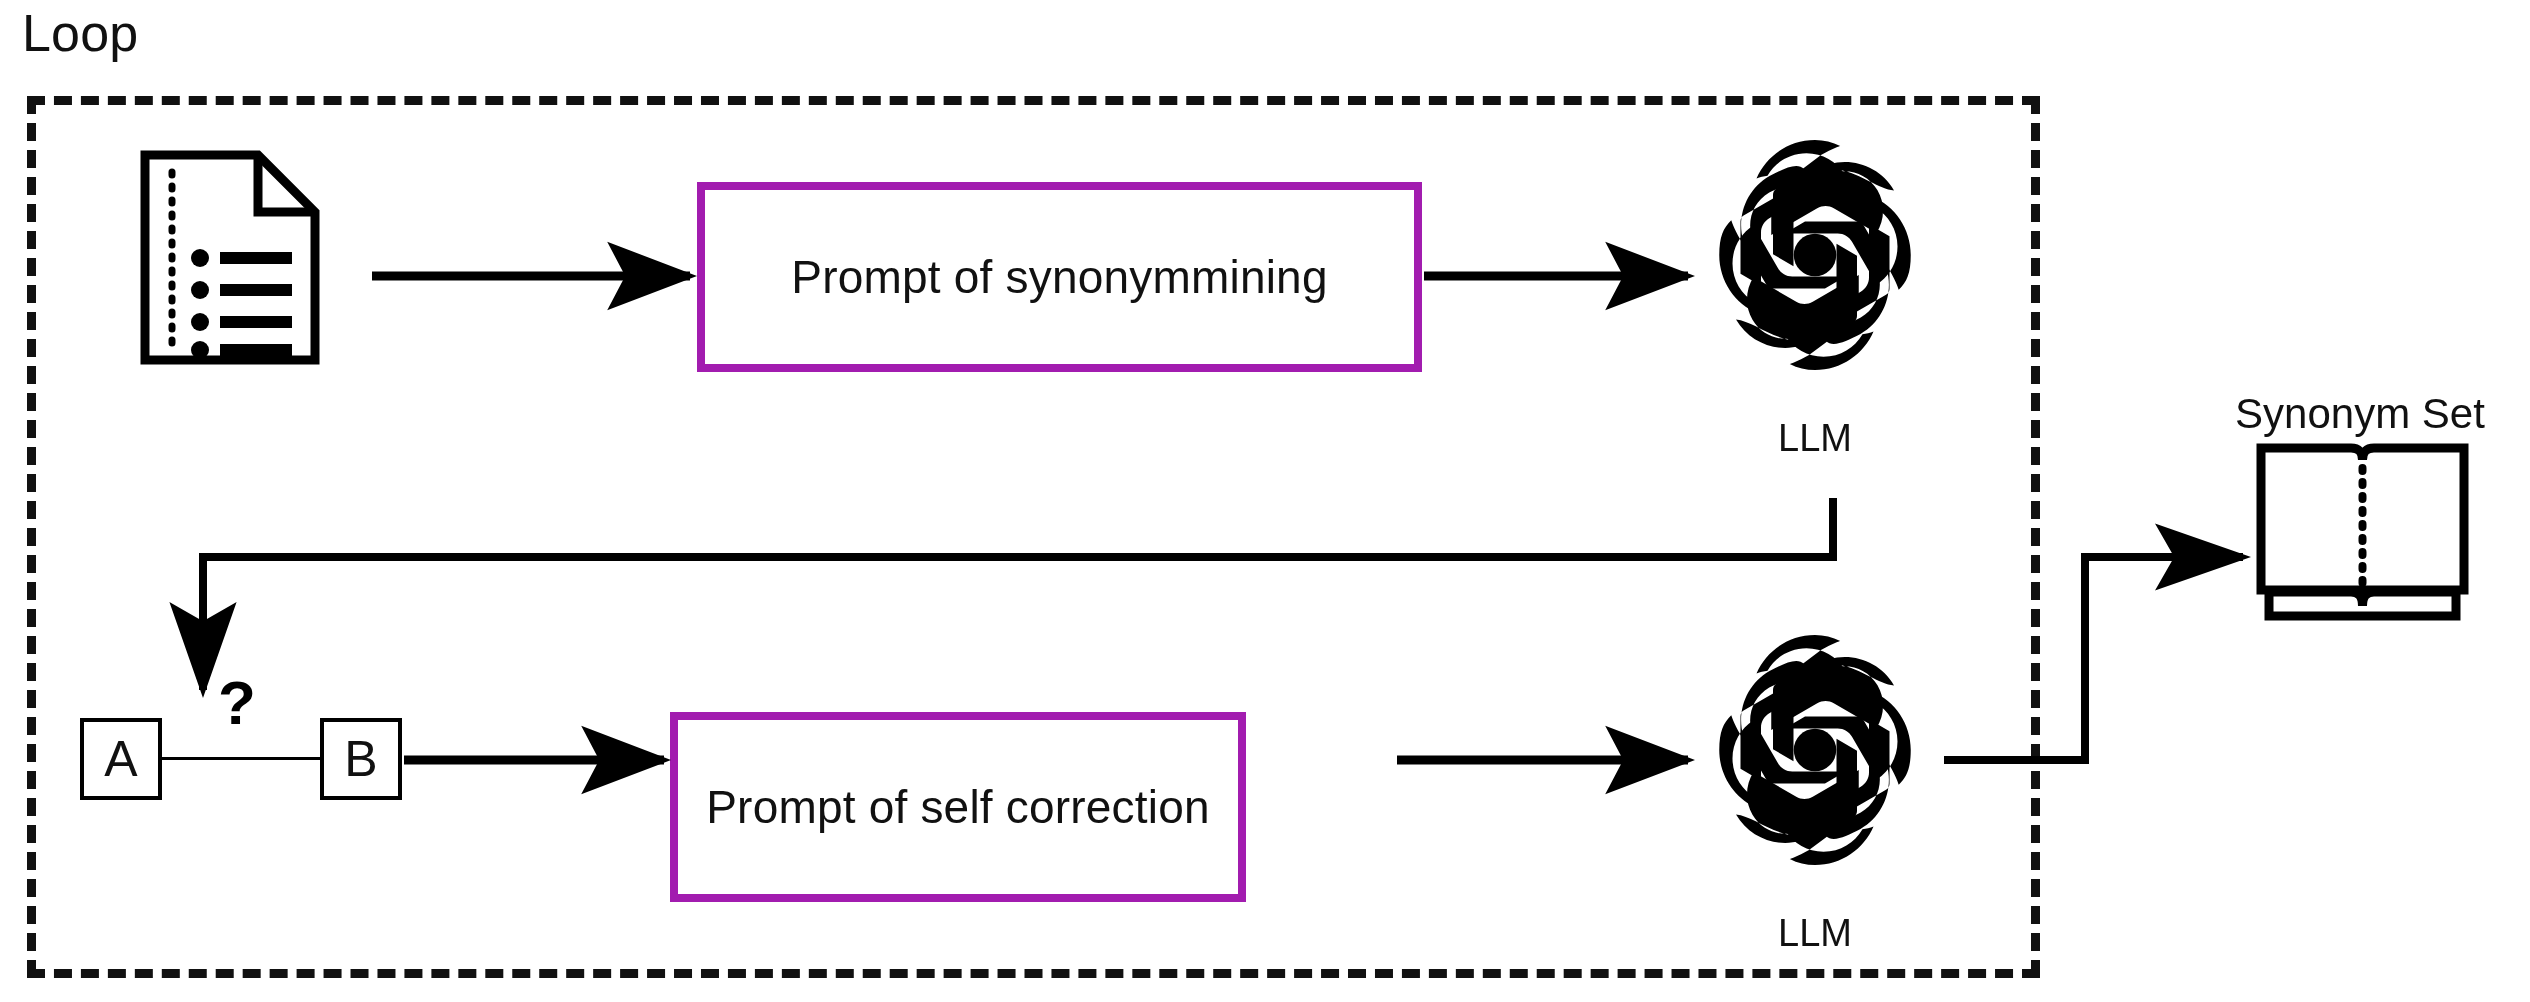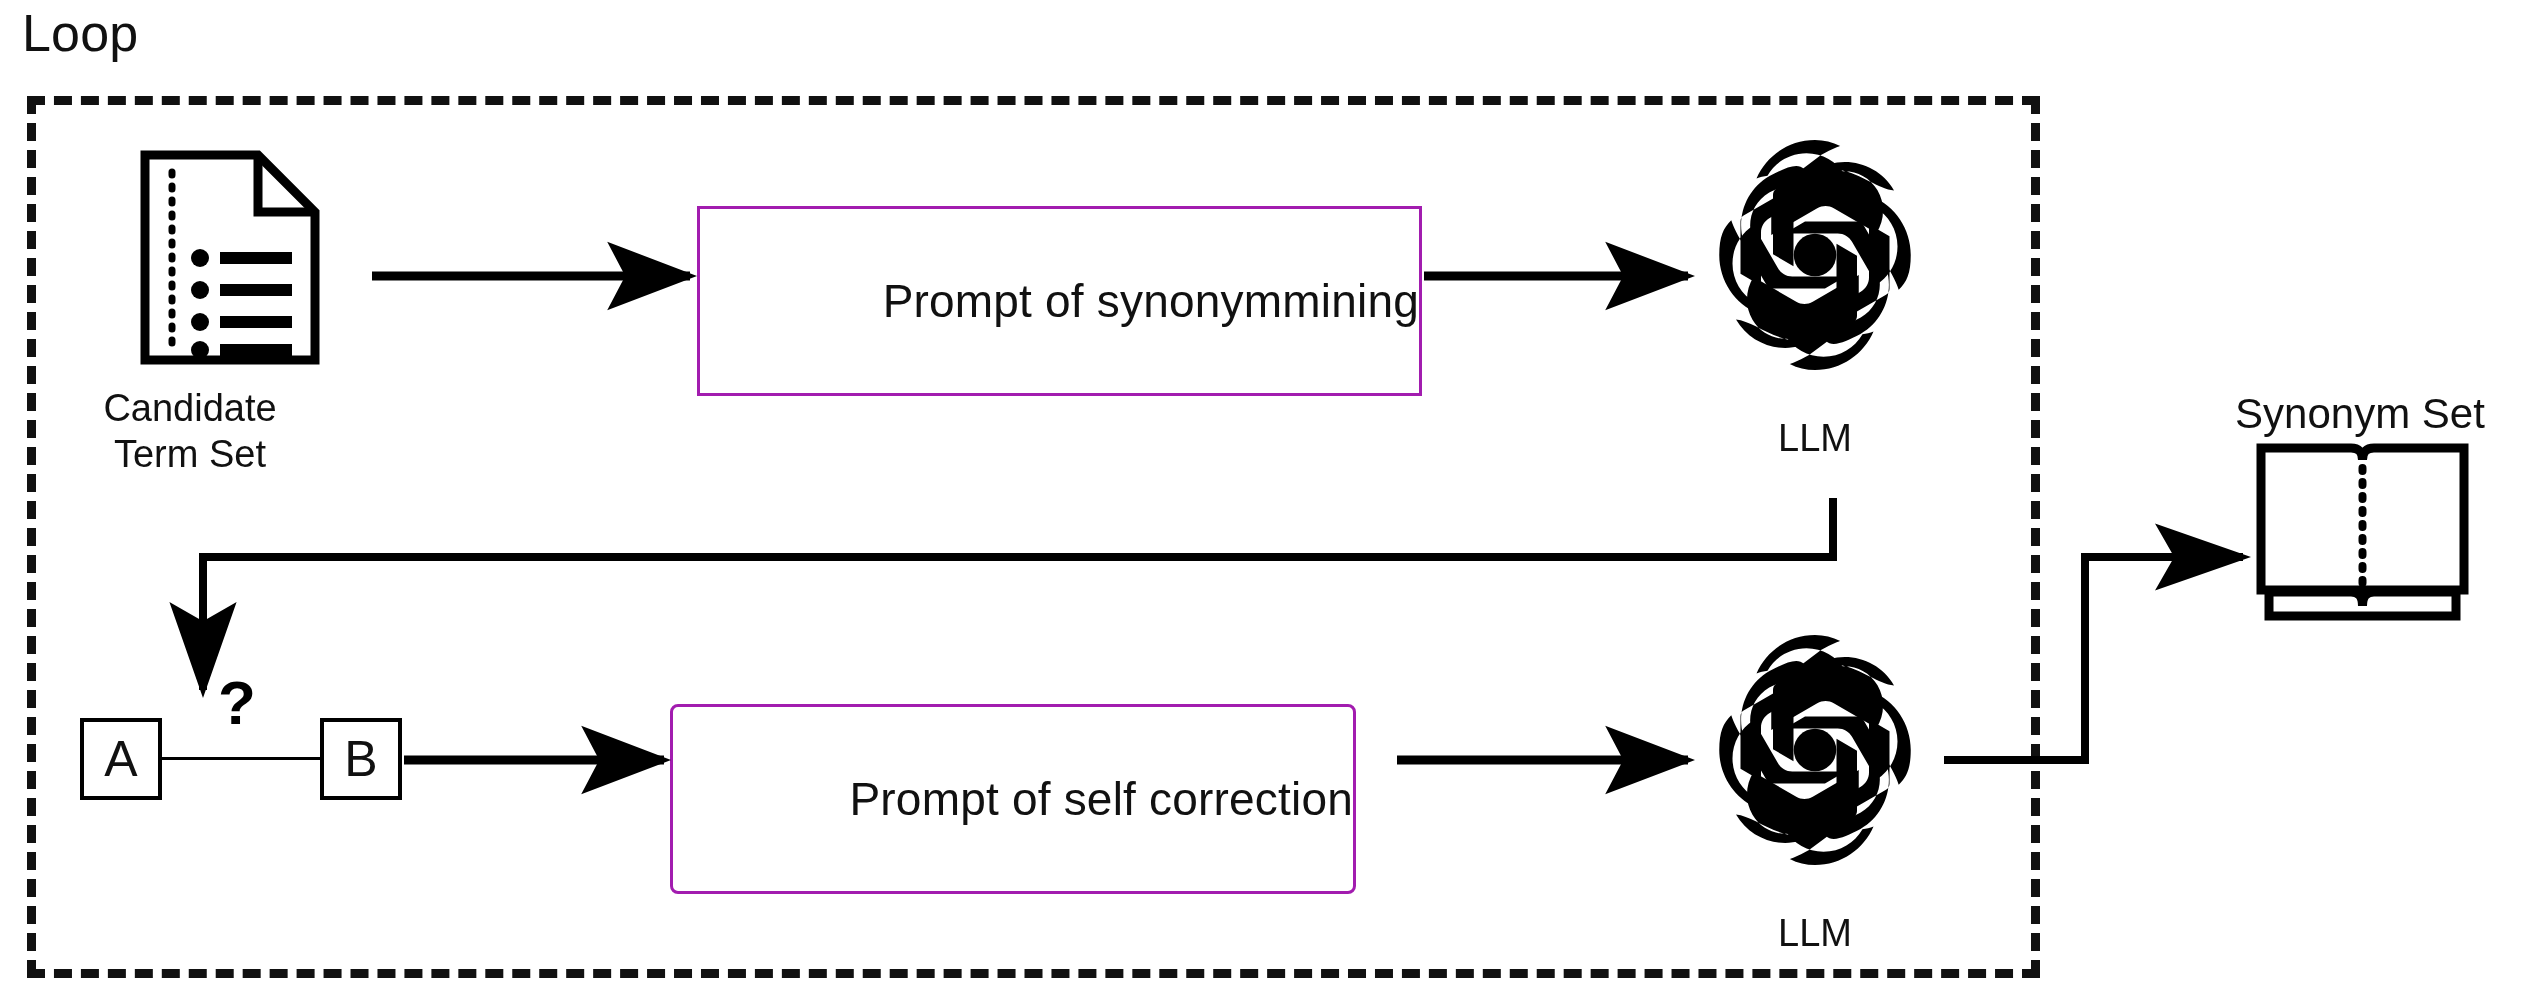--- a/index.html
+++ b/index.html
@@ -37,45 +37,43 @@
     top: 96px;
     width: 2013px;
     height: 882px;
     border: 9px dashed #111;
     box-sizing: border-box;
   }
 
   
   .proc-box {
     box-sizing: border-box;
-    border: 3px solid #a21caf;
+    border: 8px solid #a21caf;
     background: #fff;
     display: flex;
     align-items: center;
-    justify-content: flex-end;
-    margin-top: 24px;
+    justify-content: center;
   }
   .proc-box .proc-label {
     font-size: 46px;
     color: #111;
     white-space: nowrap;
     letter-spacing: 0.2px;
   }
   #prompt-mining-box {
     left: 697px;
     top: 182px;
     width: 725px;
     height: 190px;
   }
   #prompt-correction-box {
     left: 670px;
-    top: 680px;
-    width: 686px;
+    top: 712px;
+    width: 576px;
     height: 190px;
-    border-radius: 8px;
   }
 
   
   .term-box {
     box-sizing: border-box;
     border: 4px solid #000;
     background: #fff;
     display: flex;
     align-items: center;
     justify-content: center;
@@ -173,22 +171,20 @@
       <circle cx="60" cy="108" r="9" fill="#000000"></circle>
       <rect x="80" y="102" width="72" height="12" fill="#000000"></rect>
       <circle cx="60" cy="140" r="9" fill="#000000"></circle>
       <rect x="80" y="134" width="72" height="12" fill="#000000"></rect>
       <circle cx="60" cy="172" r="9" fill="#000000"></circle>
       <rect x="80" y="166" width="72" height="12" fill="#000000"></rect>
       <circle cx="60" cy="200" r="9" fill="#000000"></circle>
       <rect x="80" y="194" width="72" height="12" fill="#000000"></rect>
     </svg>
   </div>
-  <div class="abs caption" id="candidate-caption">Candidate
-Term Set</div>
 
   <div class="abs proc-box" id="prompt-mining-box">
     <span class="proc-label">Prompt of synonymmining</span>
   </div>
 
   <div class="abs" id="llm-icon-1">
     <svg viewBox="0 0 100 100" width="250" height="250" xmlns="http://www.w3.org/2000/svg">
       <g fill="#000000">
         <path d="M50 4c-10.5 0-19.5 6.3-23.4 15.4 1.4-.5 2.9-.9 4.4-1.1 3.1-5.4 8.9-9 15.6-9 6.4 0 12 3.3 15.2 8.3l-17.1 9.9c-2 1.2-3.3 3.3-3.3 5.7v21.3l-8.2-4.8V25.9c0-1 .5-1.9 1.4-2.4L52.4 10c4.7-2.7 7.7-3.6 7.7-3.6C57 4.8 53.6 4 50 4z"></path>
         <path d="M81.6 24.2c-5.2-9.1-16-13.3-25.8-10.5 1.2.9 2.3 1.9 3.3 3 6.1-1.1 12.5 1.6 15.9 7.4 3.2 5.5 2.8 12.1-.4 17.1l-17.1-9.9c-2-1.2-4.5-1.2-6.6 0L32.5 42v-9.5c0-1 .5-1.9 1.4-2.4l18.2-10.5c4.7-2.7 7.7-3.7 7.7-3.7 8.5 1.6 15.9 7.8 21.8 8.3z"></path>

